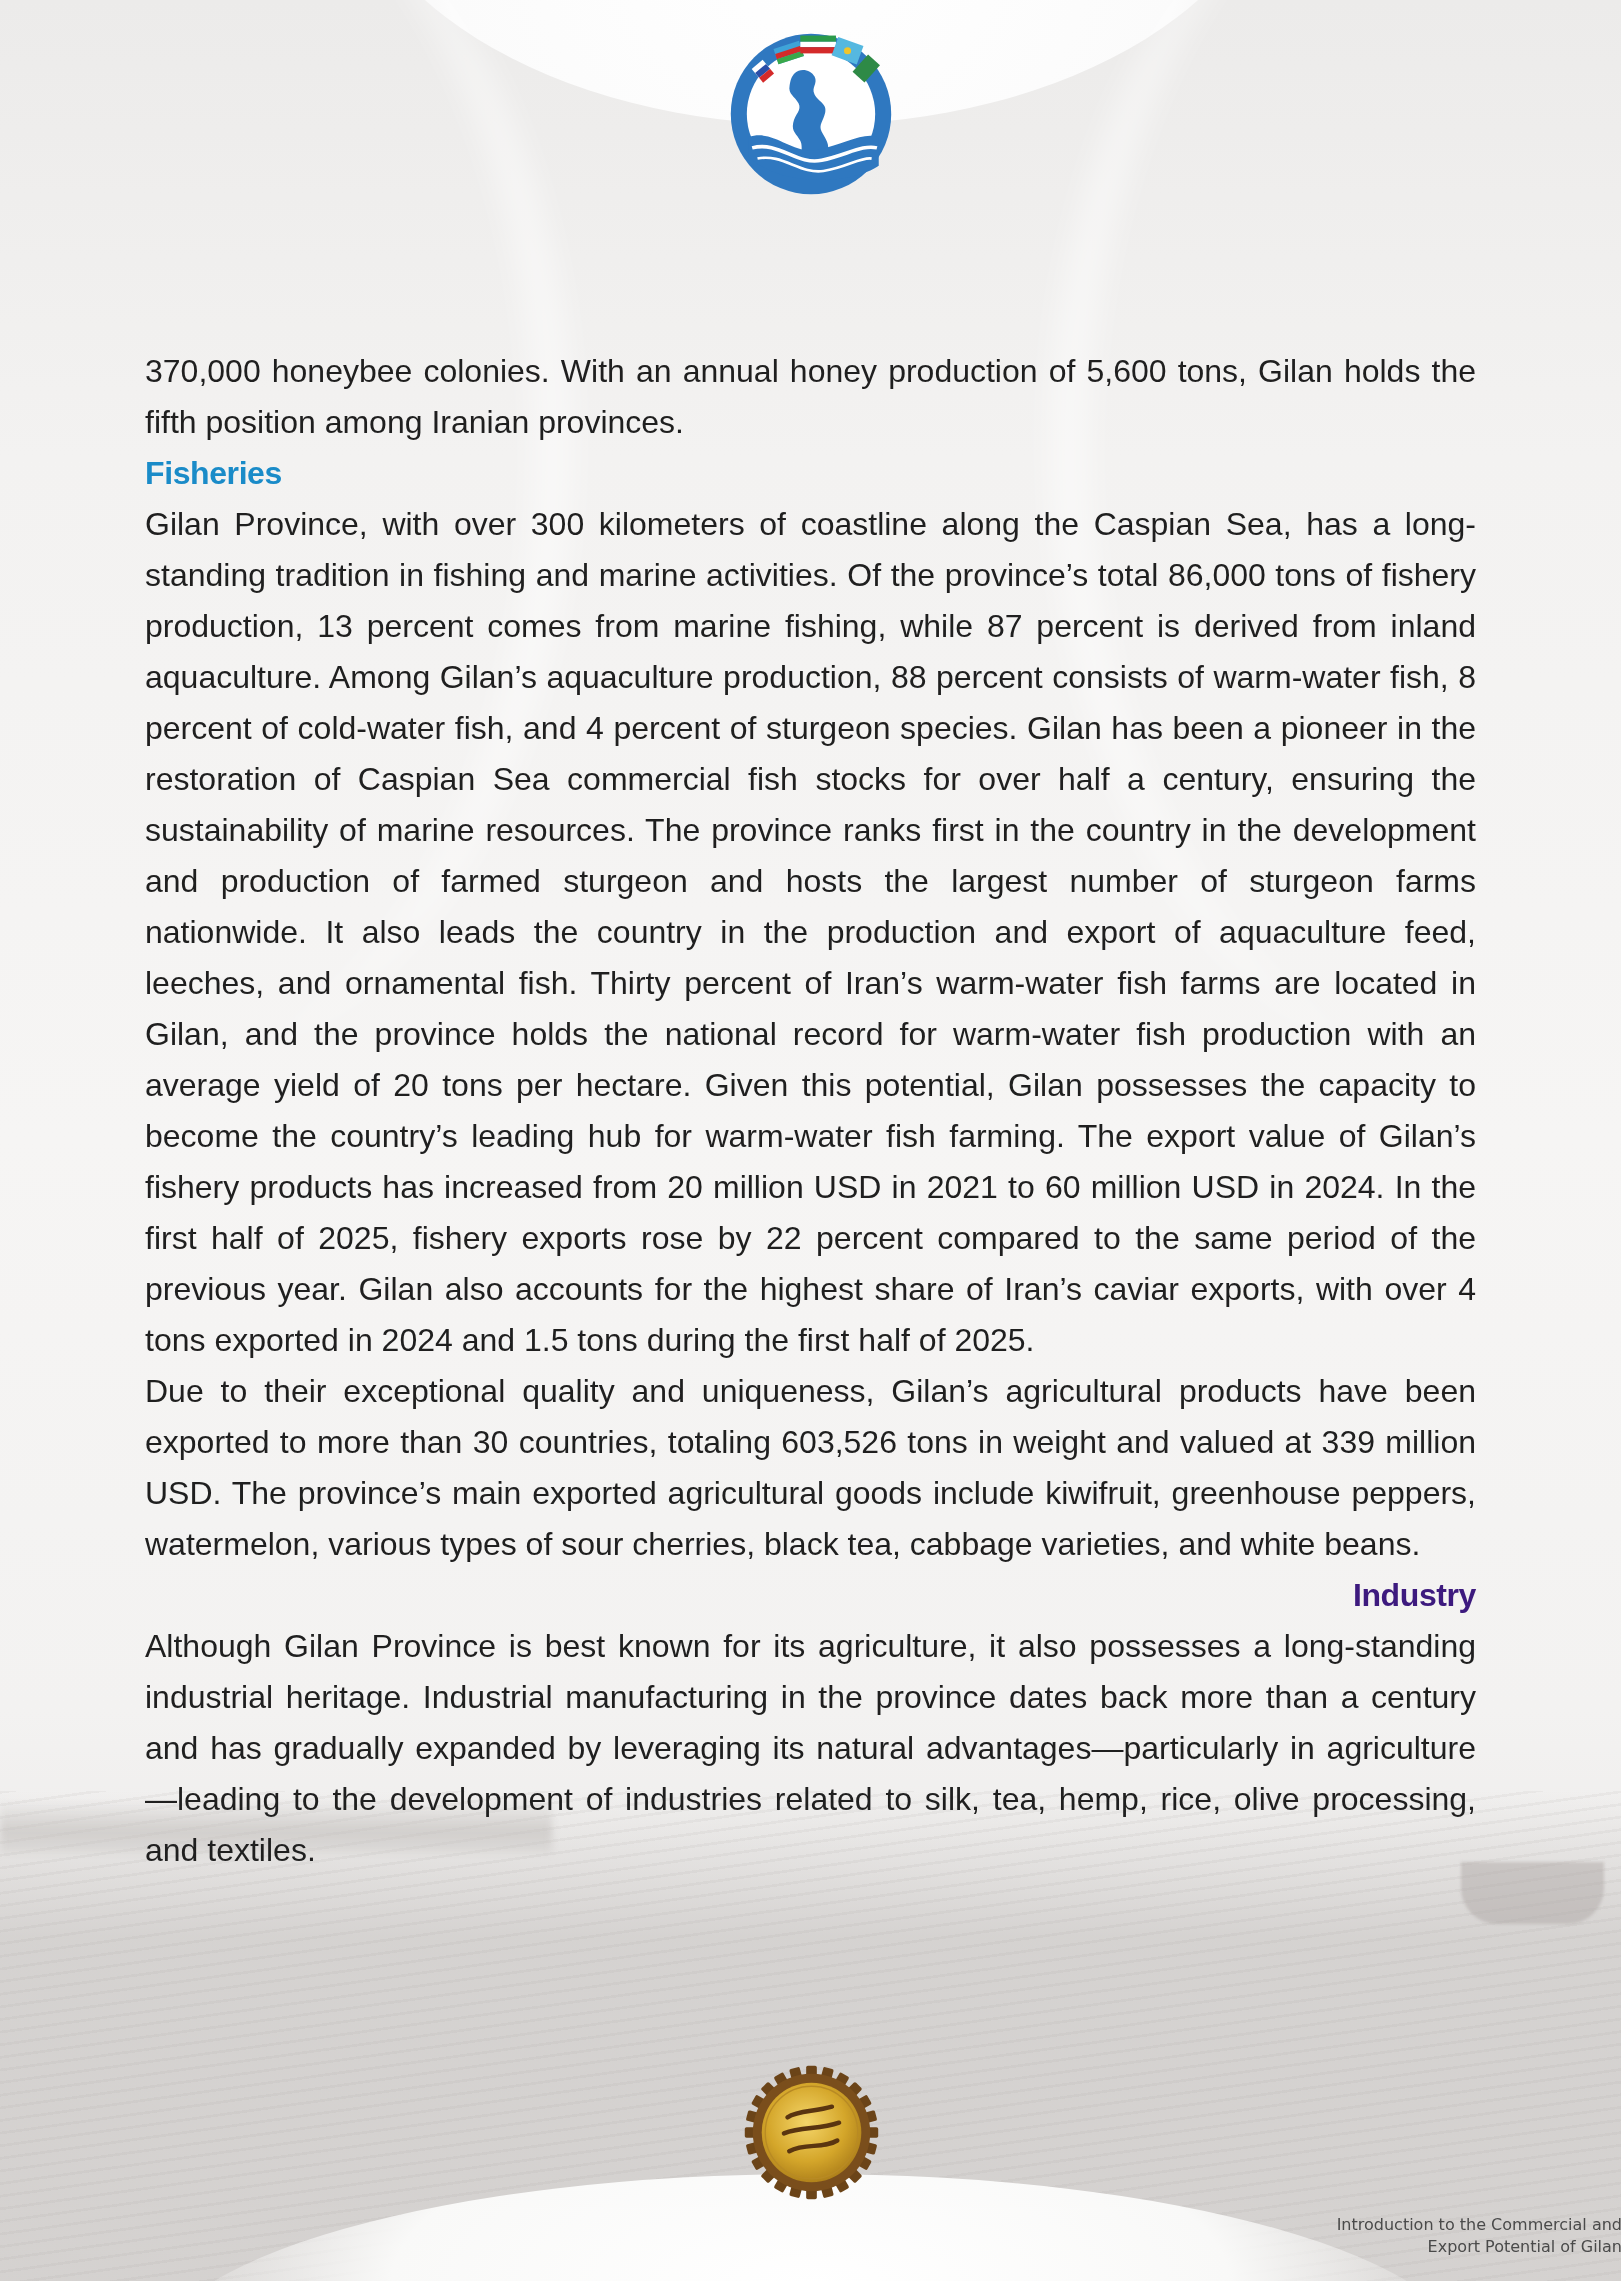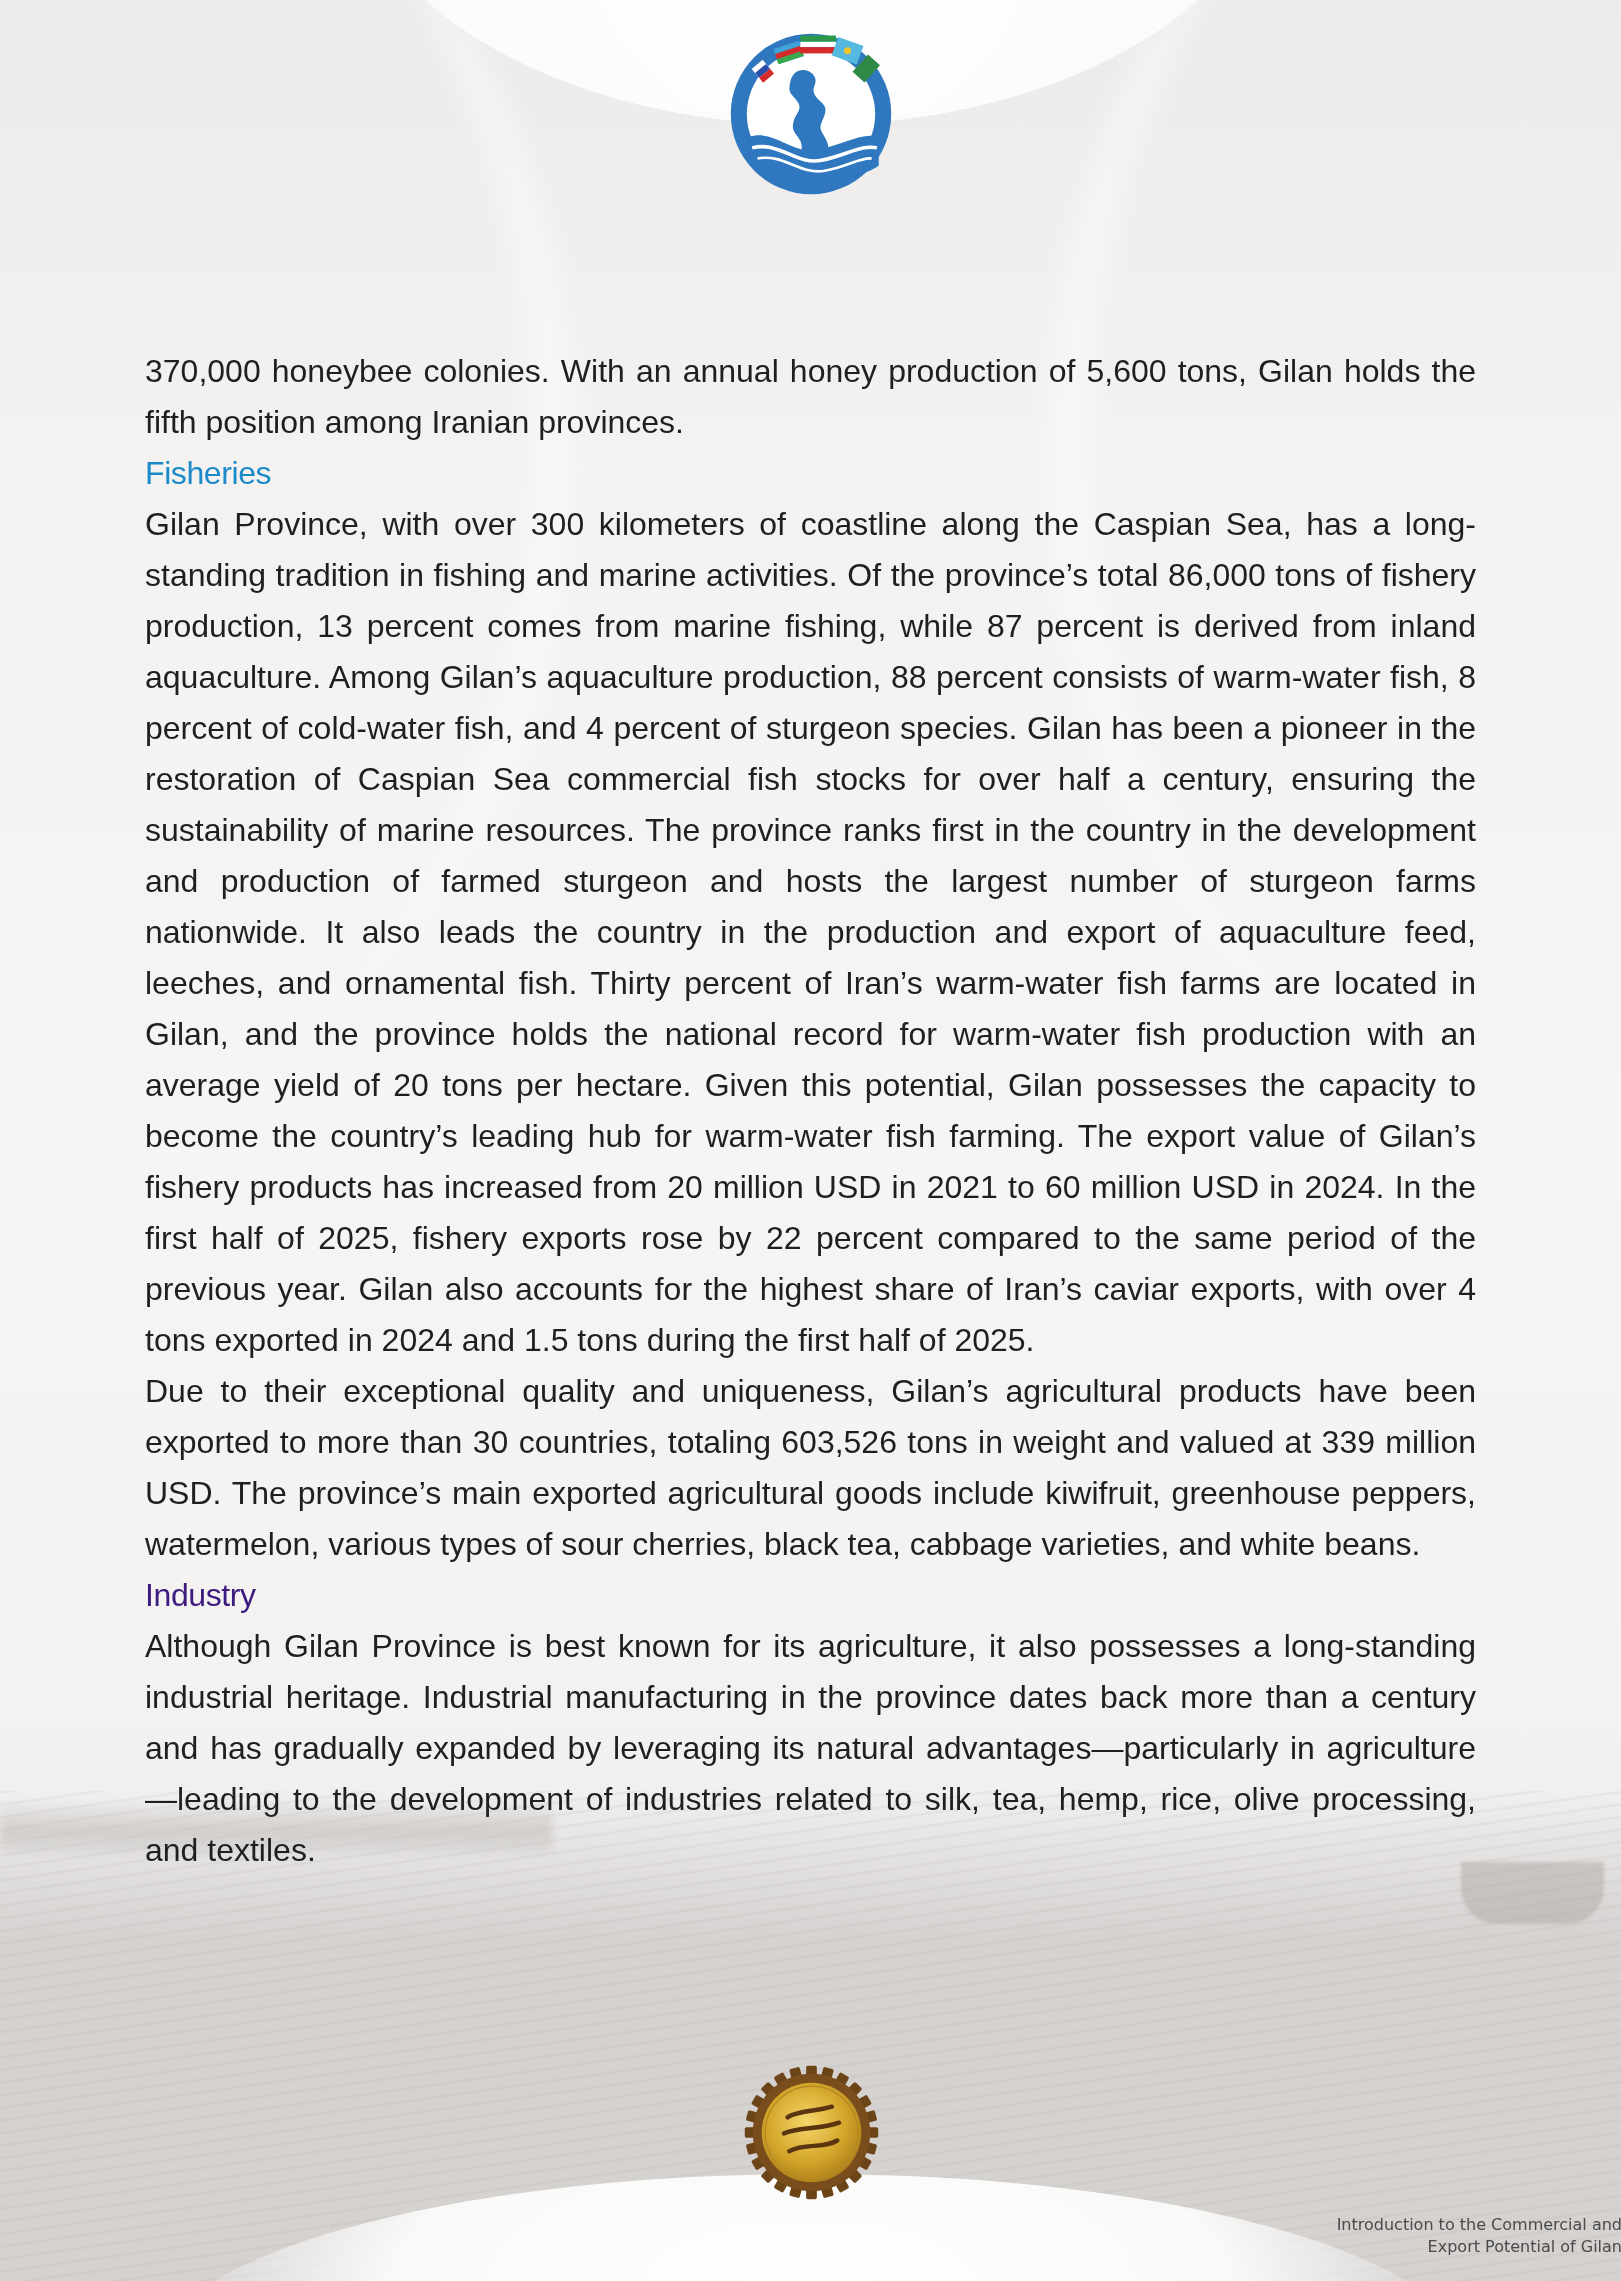--- a/index.html
+++ b/index.html
@@ -54,24 +54,24 @@
     margin-top: 10.7px; font-family: "DejaVu Sans", sans-serif; font-size: 18.7px; line-height: 25px;
     color: #4a4a4a; letter-spacing: -0.2px;
   }
 
   .content {
     position: absolute; left: 145px; width: 1331px; top: 346px;
     color: #1f1f1f; font-size: 32px; line-height: 51px;
   }
   .content p { margin: 0; text-align: justify; }
   .content h2 {
-    margin: 0; font-size: 32px; line-height: 51px; font-weight: normal; letter-spacing: -0.4px;
+    margin: 0; font-size: 32px; line-height: 51px; font-weight: bold; letter-spacing: -0.4px;
   }
   .h-blue { color: #1a8bc8; }
-  .h-purple { color: #3d1a7e; }
+  .h-purple { color: #3d1a7e; text-align: right; }
 
   .footer { position: absolute; left: 0; right: 0; top: 2064px; text-align: right; }
   .seal { display: block; margin: 0 auto; width: 137px; height: 137px; }
   .footer-title {
     margin-top: 12.5px; font-family: "DejaVu Sans", sans-serif; font-size: 16px; line-height: 22px; color: #4a4a4a;
   }
 </style>
 </head>
 <body>
 

